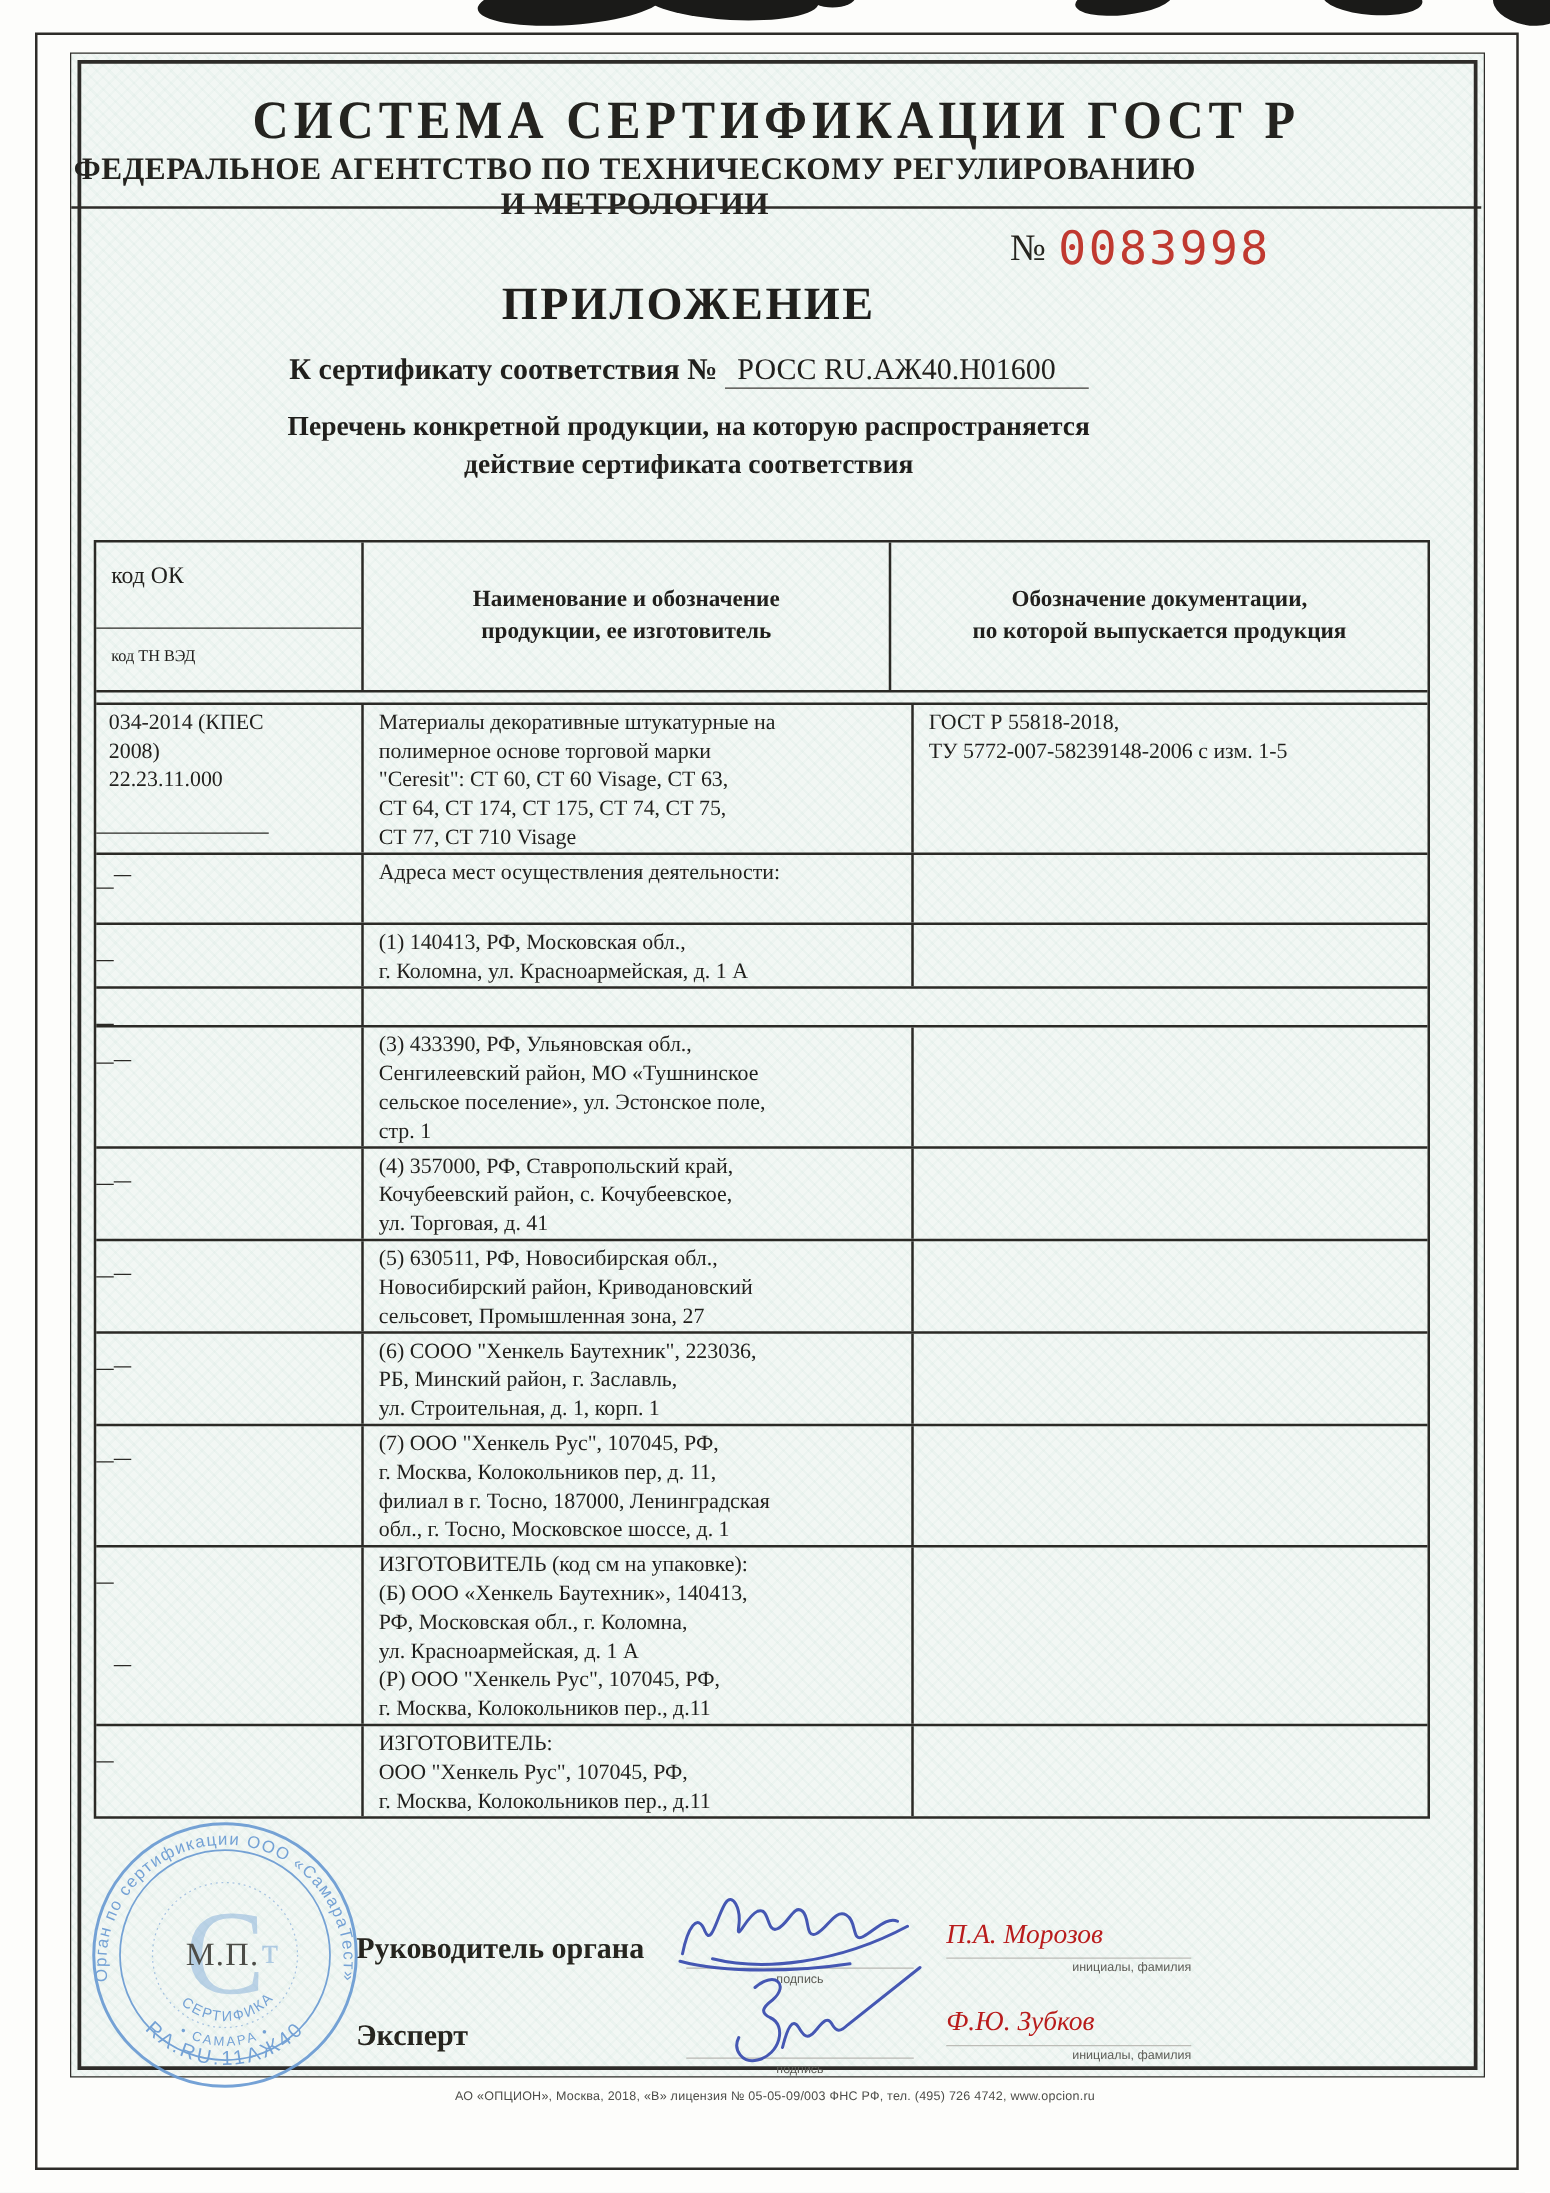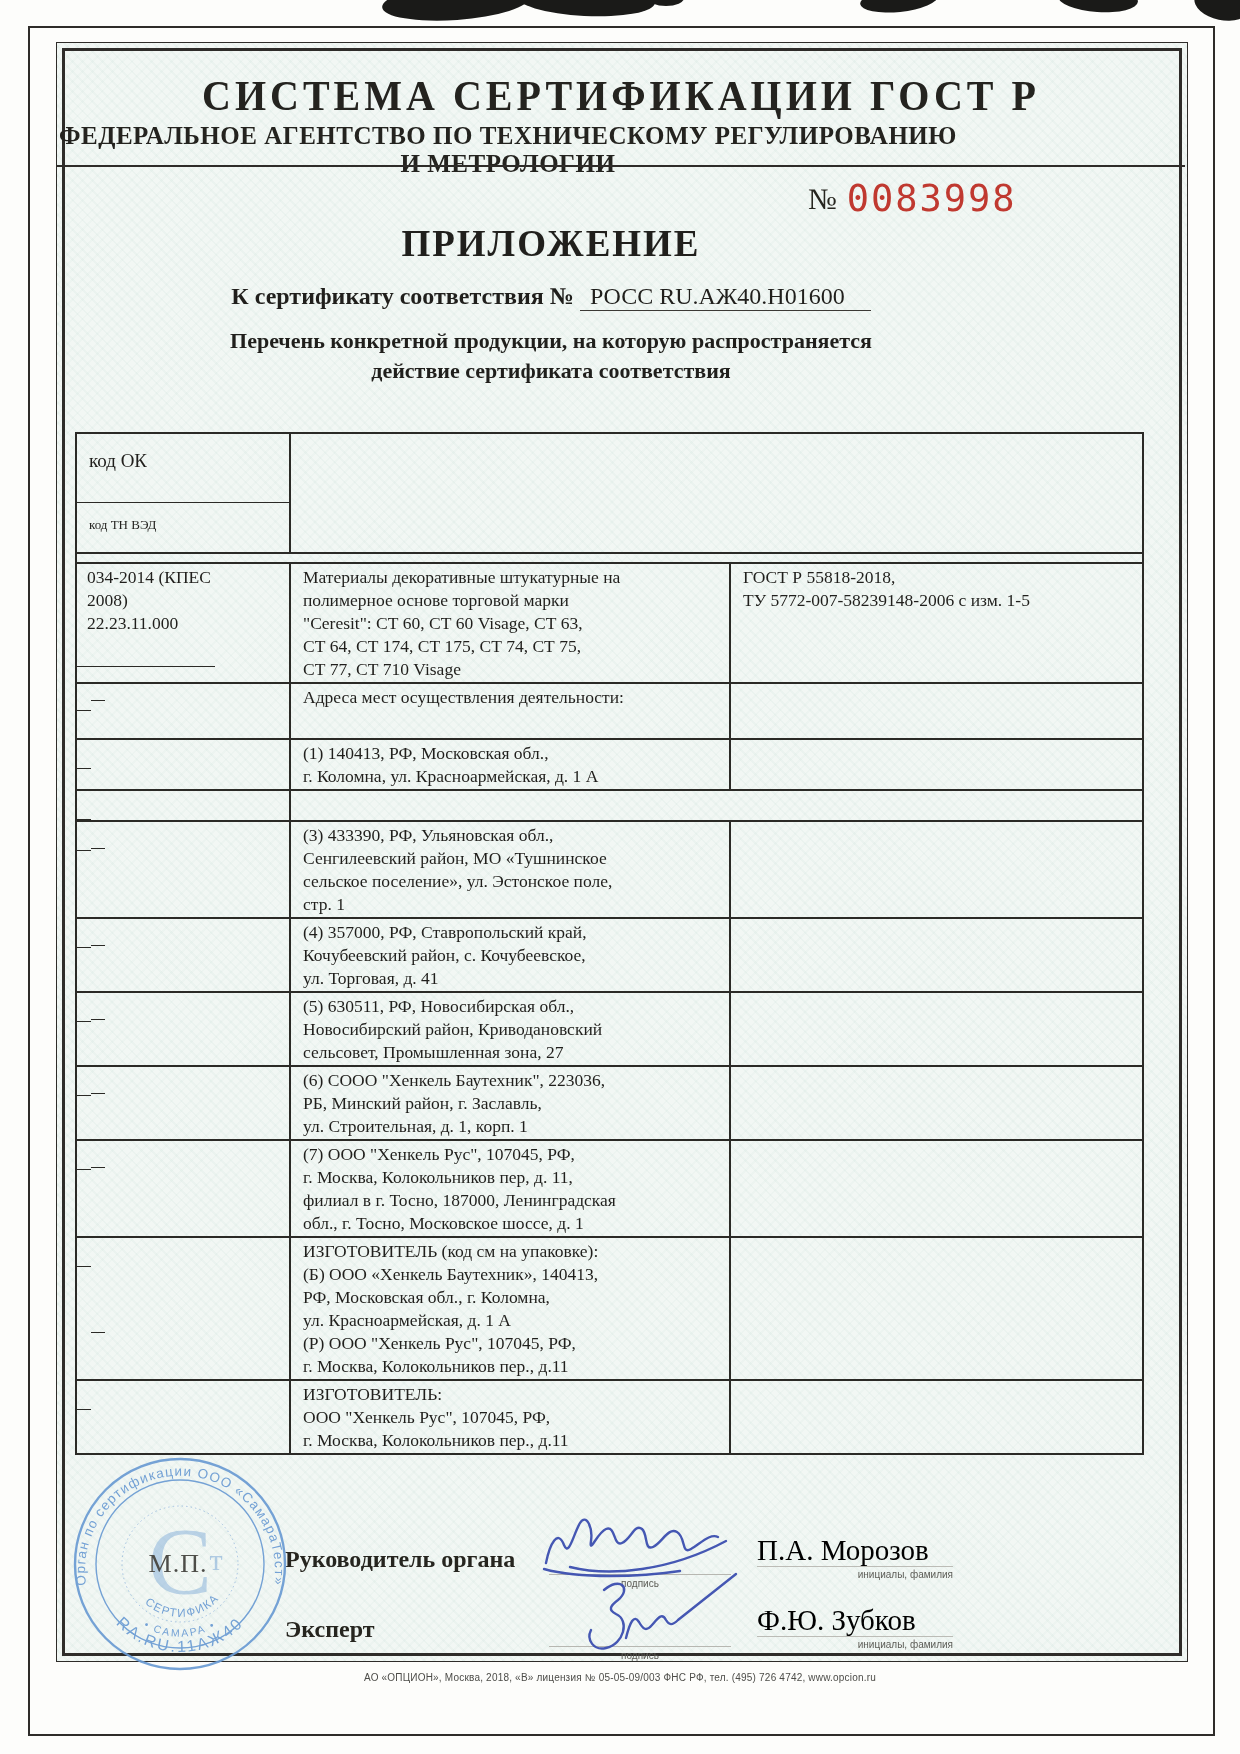--- a/index.html
+++ b/index.html
@@ -57,21 +57,21 @@
   .c1sub.last{flex:1;border-bottom:none;}
   .c2{width:420px;border-right:2px solid #2b2a26;white-space:pre-line;
     font-size:17.5px;line-height:23px;padding:2px 6px 1px 12px;}
   .c3{flex:1;white-space:pre-line;font-size:17.5px;line-height:23px;padding:2px 6px 1px 12px;}
 
   
   .role{left:285px;font-size:24px;font-weight:bold;color:#26251f;}
   .sig-line{height:1px;background:#b7b7b1;left:549px;width:182px;}
   .sig-cap{left:549px;width:182px;text-align:center;font-family:"Liberation Sans",sans-serif;
     font-size:10px;color:#5c5c56;}
-  .name{left:757px;font-size:29px;color:#000000;}
+  .name{left:757px;font-size:22px;color:#b91c1c;font-style:italic;}
   .name-line{height:1px;background:#bcbcb6;left:757px;width:196px;}
   .name-cap{left:757px;width:196px;text-align:right;font-family:"Liberation Sans",sans-serif;
     font-size:10px;color:#5c5c56;}
   .sig-svg{position:absolute;z-index:5;}
   .stamp{position:absolute;left:64px;top:1448px;width:232px;height:232px;z-index:5;opacity:.92;}
   .footer-line{top:1672px;left:0;width:1240px;text-align:center;
     font-family:"Liberation Sans",sans-serif;font-size:10px;color:#4c4c48;letter-spacing:.2px;}
 </style>
 </head>
 <body>
@@ -104,20 +104,24 @@
 
 <div class="abs center-wrap scope1">Перечень конкретной продукции,  на которую распространяется</div>
 <div class="abs center-wrap scope2">действие сертификата соответствия</div>
 
 <div class="cert-table">
   <div class="hdr-row">
     <div class="hdr-c1">
       <div class="h1a">код ОК</div>
       <div class="h1b">код ТН ВЭД</div>
     </div>
+    <div class="hdr-c2">Наименование и обозначение
+продукции, ее изготовитель</div>
+    <div class="hdr-c3">Обозначение документации,
+по которой выпускается продукция</div>
   </div>
   <div class="gap-row"></div>
   <div id="table-body">
       <div class="t-row">
         <div class="c1">
           <div class="c1sub" style="height: 100px;">034-2014 (КПЕС
 2008)
 22.23.11.000</div>
           <div class="c1sub last"></div>
         </div>

